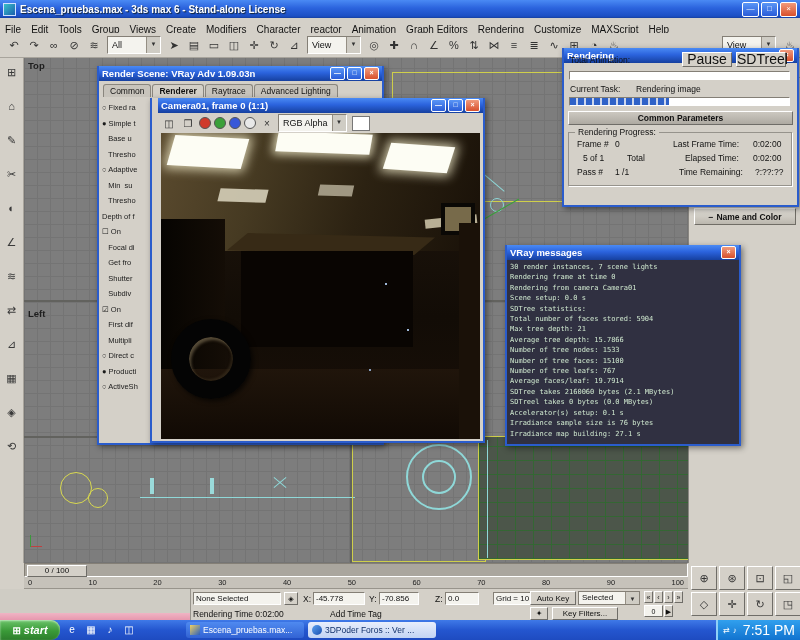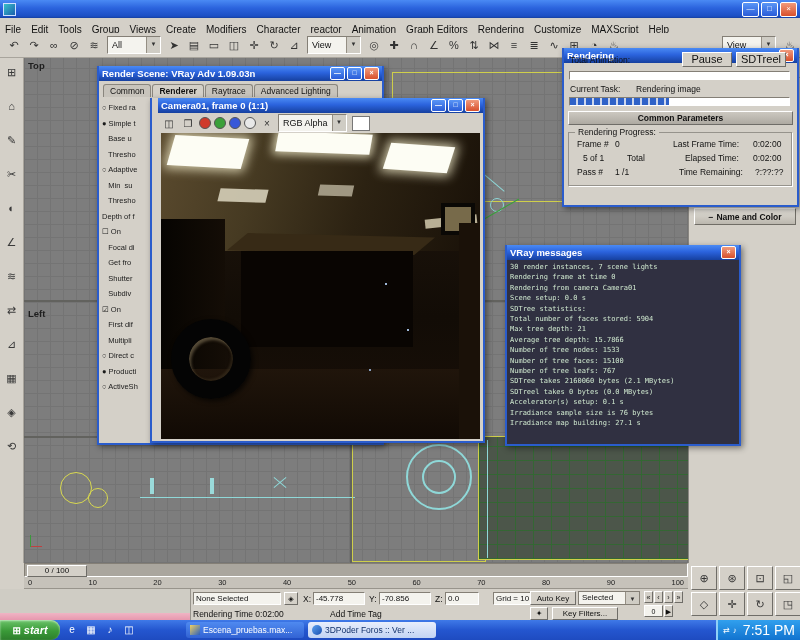--- a/index.html
+++ b/index.html
@@ -56,21 +56,21 @@
   .cam-toolbar{height:20px;display:flex;align-items:center;padding:0 3px;gap:3px;background:#d4d0c8;}
   .cbtn{width:16px;height:15px;font-size:10px;line-height:15px;text-align:center;color:#333;}
   .dot{width:10px;height:10px;border-radius:50%;border:1px solid #555;}
   .swatch{width:16px;height:13px;background:#fff;border:1px solid #777;margin-left:2px;}
   .render-image{position:relative;width:319px;height:306px;margin:0 auto 2px auto;overflow:hidden;background:linear-gradient(180deg,#241a10 0%,#1a120a 30%,#120c06 60%,#1a1008 100%);}
   .ri{position:absolute;box-sizing:border-box;}
   .light{background:#fdfdf4;box-shadow:0 0 10px 3px rgba(255,250,215,.75);}
   
   .rend-dlg{left:562px;top:48px;width:233px;height:157px;z-index:6;}
   .rend-dlg .lbl{position:absolute;font-size:8.5px;white-space:nowrap;}
-  .btn{background:#d4d0c8;border:1px solid #fff;border-bottom-color:#6f6d68;border-right-color:#6f6d68;font-size:11px;text-align:center;box-sizing:border-box;}
+  .btn{background:#d4d0c8;border:1px solid #fff;border-bottom-color:#6f6d68;border-right-color:#6f6d68;font-size:14px;text-align:center;box-sizing:border-box;}
   .rend-dlg .btn{position:absolute;line-height:13px;}
   .groove{position:absolute;height:9px;background:#fff;border:1px solid #847f76;border-bottom-color:#fff;border-right-color:#fff;box-sizing:border-box;}
   .prog-fill{height:100%;background:repeating-linear-gradient(90deg,#2f62c8 0 6px,#ccd6ec 6px 8px);}
   .rollhdr{position:absolute;height:12px;background:linear-gradient(#ccc8c0,#aeaaa2);border:1px solid #fff;border-bottom-color:#6f6d68;border-right-color:#6f6d68;font-size:8.5px;font-weight:bold;text-align:center;line-height:12px;}
   .groupbox{position:absolute;border:1px solid #96938c;box-shadow:1px 1px 0 #fff;}
   .gb-label{position:absolute;top:-6px;left:6px;background:#d4d0c8;padding:0 3px;font-size:8.5px;}
   
   .vray-win{left:505px;top:245px;width:232px;z-index:7;}
   .vray-body{height:180px;background:#303041;padding:2px 3px;overflow:hidden;}
   .vline{font-family:"DejaVu Sans Mono",monospace;font-size:7px;line-height:10.4px;color:#cfe8cf;white-space:pre;}
@@ -105,20 +105,21 @@
   .tray .ti{font-size:8px;}
   .clock{font-size:14px;margin-left:auto;white-space:nowrap;}
 </style>
 </head>
 <body>
 
 <div class="screen">
 
   <div class="titlebar">
     <span class="app-ico"></span>
+    <span class="wtitle">Escena_pruebas.max - 3ds max 6 - Stand-alone License</span>
     <span class="caps">
       <span class="cap">—</span>
       <span class="cap">□</span>
       <span class="cap close">×</span>
     </span>
   </div>
 
   <div class="menubar">
       <div class="menu-item">File</div>
       <div class="menu-item">Edit</div>
@@ -378,20 +379,21 @@
         <div class="vline">Rendering frame at time 0</div>
         <div class="vline">Rendering from camera Camera01</div>
         <div class="vline">Scene setup: 0.0 s</div>
         <div class="vline">SDTree statistics:</div>
         <div class="vline">Total number of faces stored: 5904</div>
         <div class="vline">Max tree depth: 21</div>
         <div class="vline">Average tree depth: 15.7866</div>
         <div class="vline">Number of tree nodes: 1533</div>
         <div class="vline">Number of tree faces: 15100</div>
         <div class="vline">Number of tree leafs: 767</div>
+        <div class="vline">Average faces/leaf: 19.7914</div>
         <div class="vline">SDTree takes 2160060 bytes (2.1 MBytes)</div>
         <div class="vline">SDTreel takes 0 bytes (0.0 MBytes)</div>
         <div class="vline">Accelerator(s) setup: 0.1 s</div>
         <div class="vline">Irradiance sample size is 76 bytes</div>
         <div class="vline">Irradiance map building: 27.1 s</div>
       </div>
   </div>
 
   <div class="bottom-ui">
     <div class="time-slider">
@@ -413,21 +415,21 @@
 
     <div class="mini-listener">
       <div class="ml-pink"></div>
     </div>
 
     <div class="sfield" style="left:193px;top:29px;width:88px">None Selected</div>
     <div class="sbtn" style="left:284px;top:29px;width:14px;height:13px;font-size:7px;line-height:12px">◈</div>
     <span class="slbl" style="left:303px;top:31px">X:</span>
     <div class="sfield" style="left:313px;top:29px;width:52px">-45.778</div>
     <span class="slbl" style="left:369px;top:31px">Y:</span>
-    <div class="sfield" style="left:379px;top:29px;width:52px">-70.856</div>
+    <div class="sfield" style="left:379px;top:29px;width:40px">-70.856</div>
     <span class="slbl" style="left:435px;top:31px">Z:</span>
     <div class="sfield" style="left:445px;top:29px;width:34px">0.0</div>
     <div class="sfield" style="left:493px;top:29px;width:60px">Grid = 10.0</div>
     <div class="sbtn" style="left:530px;top:28px;width:46px;height:14px;line-height:13px">Auto Key</div>
     <div class="sel-dd" style="left:578px;top:28px;width:62px">
       <span class="val">Selected</span>
       <span class="dda">▼</span>
     </div>
     <span class="slbl" style="left:193px;top:46px">Rendering Time 0:02:00</span>
     <span class="slbl" style="left:330px;top:46px">Add Time Tag</span>

